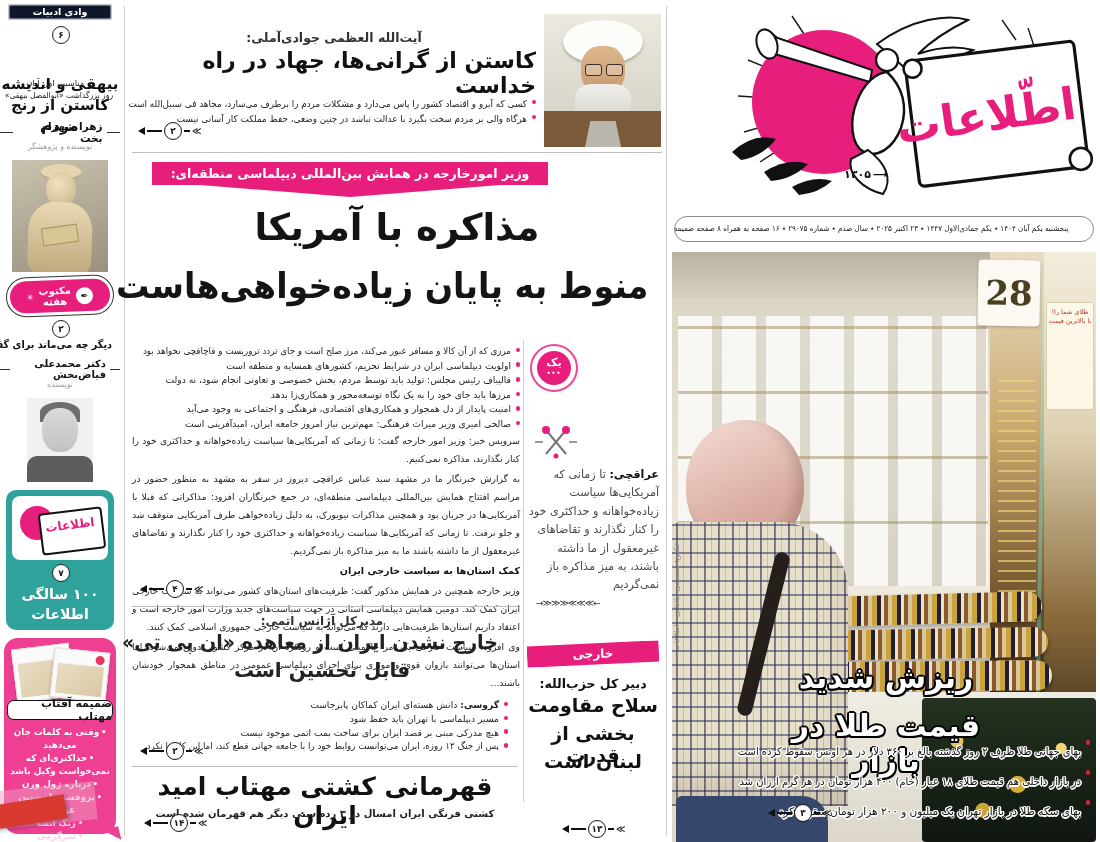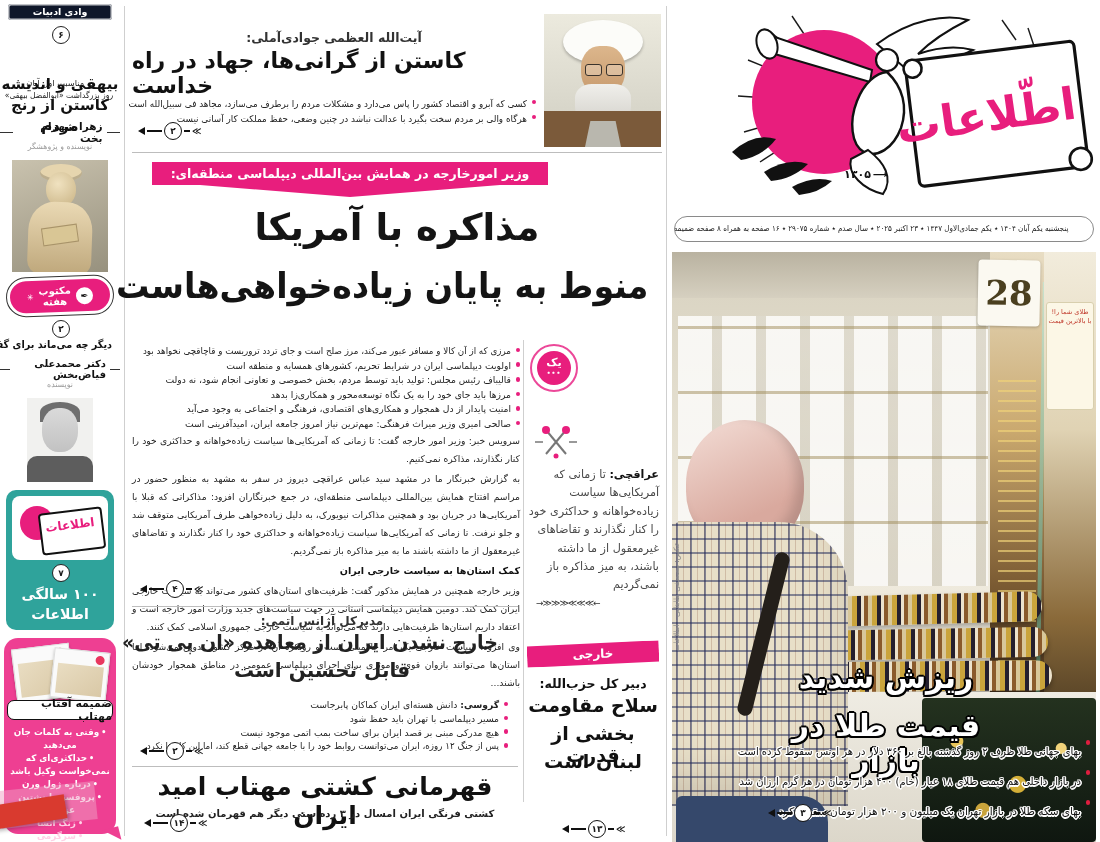--- a/index.html
+++ b/index.html
@@ -89,21 +89,21 @@
   .jv-face{position:absolute;left:37px;top:32px;width:44px;height:50px;border-radius:42% 42% 48% 48%;
            background:linear-gradient(#dcb68c,#c79a6d);}
   .jv-glasses{position:absolute;left:41px;top:50px;display:flex;gap:4px;}
   .jv-lens{width:15px;height:10px;border:1.5px solid #3a332c;border-radius:3px;background:rgba(255,255,255,.25);}
   .jv-beard{position:absolute;left:31px;top:70px;width:56px;height:46px;border-radius:30% 30% 50% 50%;
             background:linear-gradient(#f0efeb,#cfcdc6);}
   .jv-shoulder{position:absolute;left:0;bottom:0;width:100%;height:36px;background:#7b5a3a;}
   .jv-collar{position:absolute;left:41px;bottom:0;width:36px;height:26px;background:#b9b7ae;
              clip-path:polygon(15% 0,85% 0,100% 100%,0 100%);}
   .clergy-kicker{left:132px;top:30px;width:404px;font-size:12.5px;font-weight:bold;color:#333;text-align:center;}
-  .clergy-h{left:132px;top:48px;width:404px;font-size:22px;font-weight:900;color:#111;text-align:left;}
+  .clergy-h{left:132px;top:48px;width:404px;font-size:22px;font-weight:900;color:#111;text-align:right;}
   .clergy-bl{left:132px;top:96px;width:404px;font-size:9.3px;color:#222;line-height:15px;text-align:right;}
   .banner{left:152px;top:162px;width:396px;height:23px;background:#e81e7d;color:#fff;font-weight:bold;
           font-size:12.5px;line-height:23px;text-align:center;}
   .banner::after{content:"";position:absolute;top:100%;left:50%;transform:translateX(-50%);
                  border-left:150px solid transparent;border-right:150px solid transparent;border-top:12px solid #e81e7d;}
   .mh{left:132px;width:530px;font-weight:900;color:#141414;text-align:center;letter-spacing:-.5px;}
   .mh1{top:206px;font-size:37px;}
   .mh2{top:266px;font-size:35px;}
   .main-bl{left:132px;top:344px;width:388px;font-size:9.2px;font-weight:500;color:#222;line-height:14.6px;text-align:right;letter-spacing:-.1px;}
   .body{left:132px;top:432px;width:388px;font-size:9.2px;line-height:18px;color:#222;text-align:justify;}

